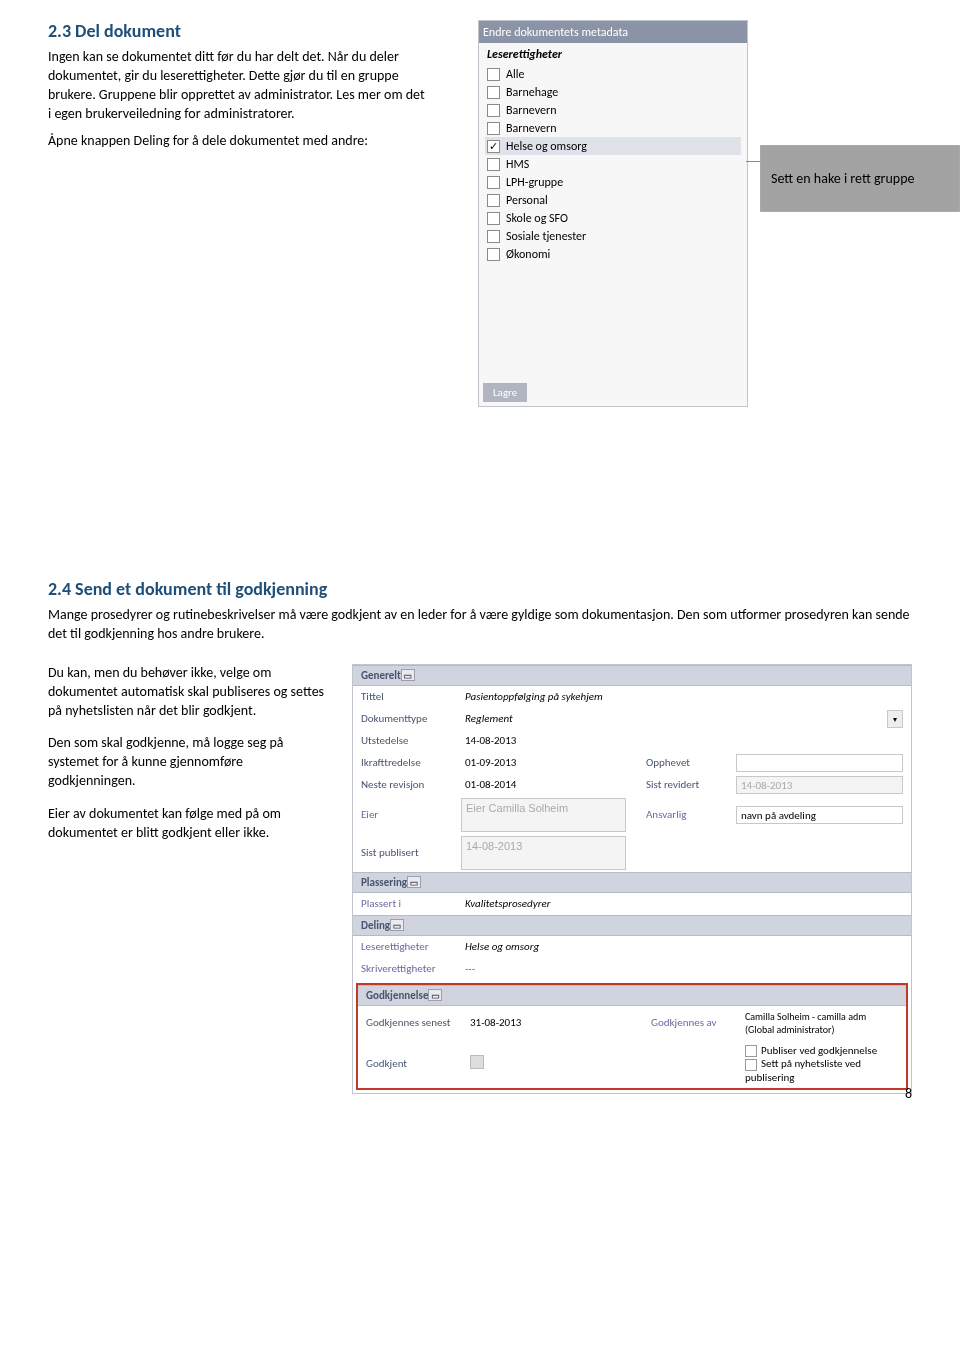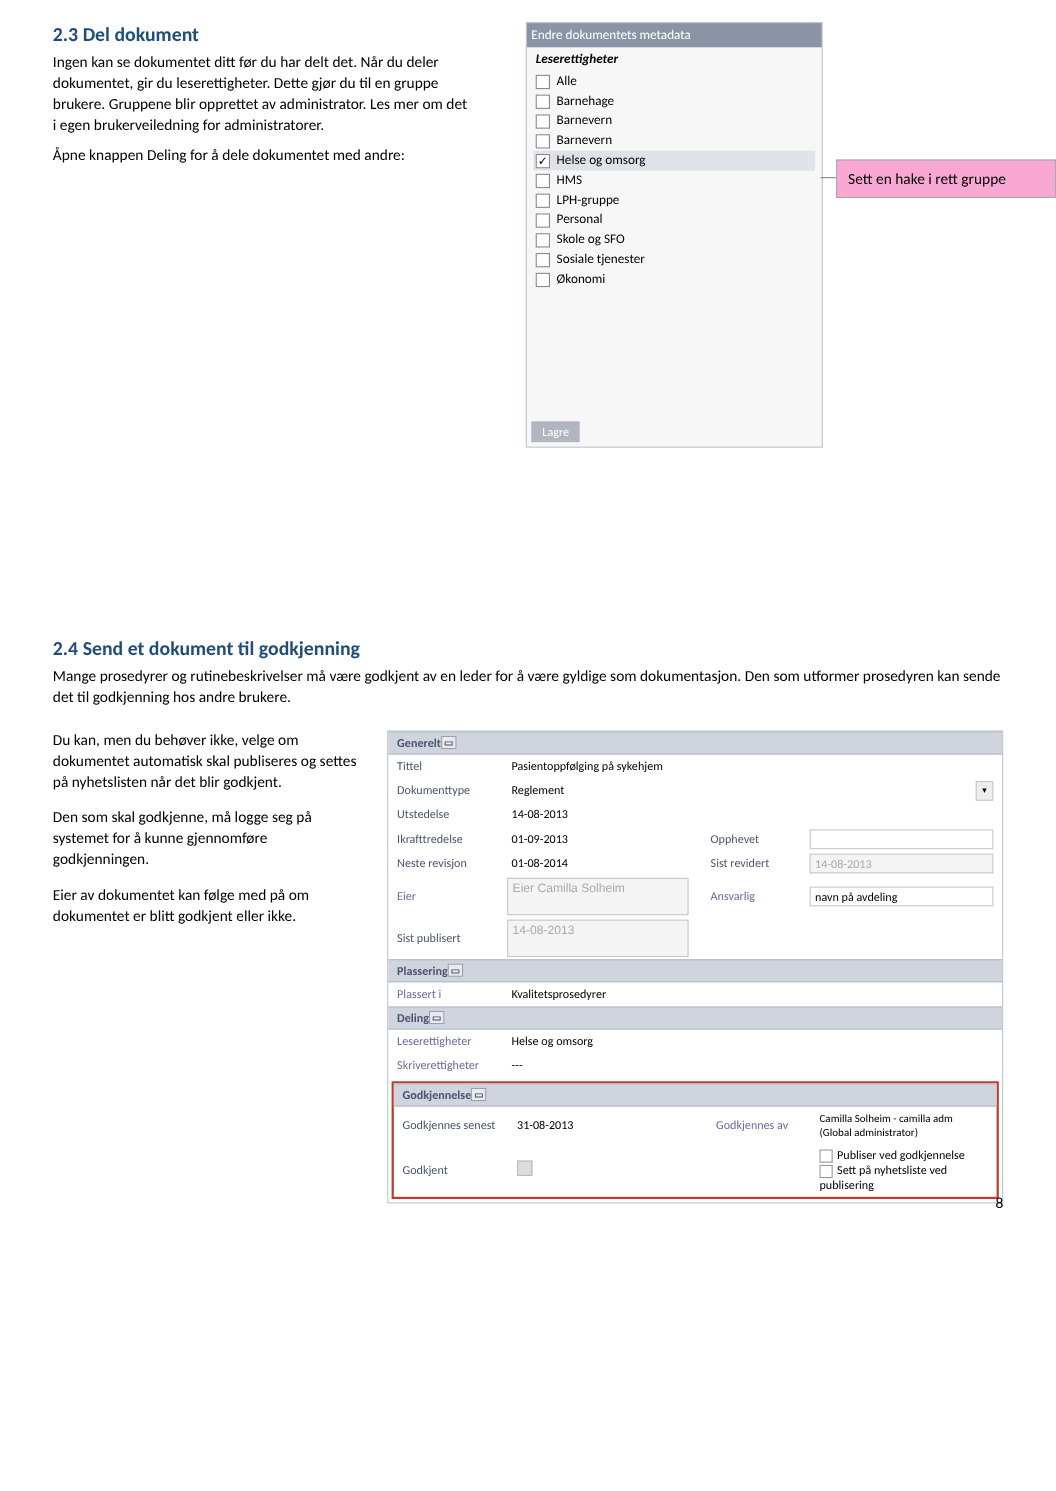--- a/index.html
+++ b/index.html
@@ -68,22 +68,22 @@
     padding: 3px 10px;
     display: inline-block;
     font-size: 11px;
   }
   .callout {
     position: absolute;
     left: 712px;
     top: 125px;
     width: 200px;
     border: 1px solid #aaa;
-    background: #f9a8d4;
-    padding: 8px 10px;
+    background: #a3a3a3;
+    padding: 24px 10px;
     font-size: 14px;
   }
   .callout-line {
     position: absolute;
     left: 698px;
     top: 141px;
     width: 14px;
     height: 1px;
     background: #888;
   }
@@ -190,20 +190,21 @@
   }
   .trash {
     width: 14px; height: 14px;
     display: inline-block;
     background: #ddd;
     border: 1px solid #bbb;
   }
   .wide-fval {
     flex: 1;
     padding: 2px 4px;
+    font-style: italic;
   }
 </style>
 </head>
 <body>
 
 <div class="top-wrap">
   <div class="left-col">
     <div class="heading">2.3 Del dokument</div>
     <p class="para">Ingen kan se dokumentet ditt før du har delt det. Når du deler dokumentet, gir du leserettigheter. Dette gjør du til en gruppe brukere. Gruppene blir opprettet av administrator. Les mer om det i egen brukerveiledning for administratorer.</p>
     <p class="para">Åpne knappen Deling for å dele dokumentet med andre:</p>

